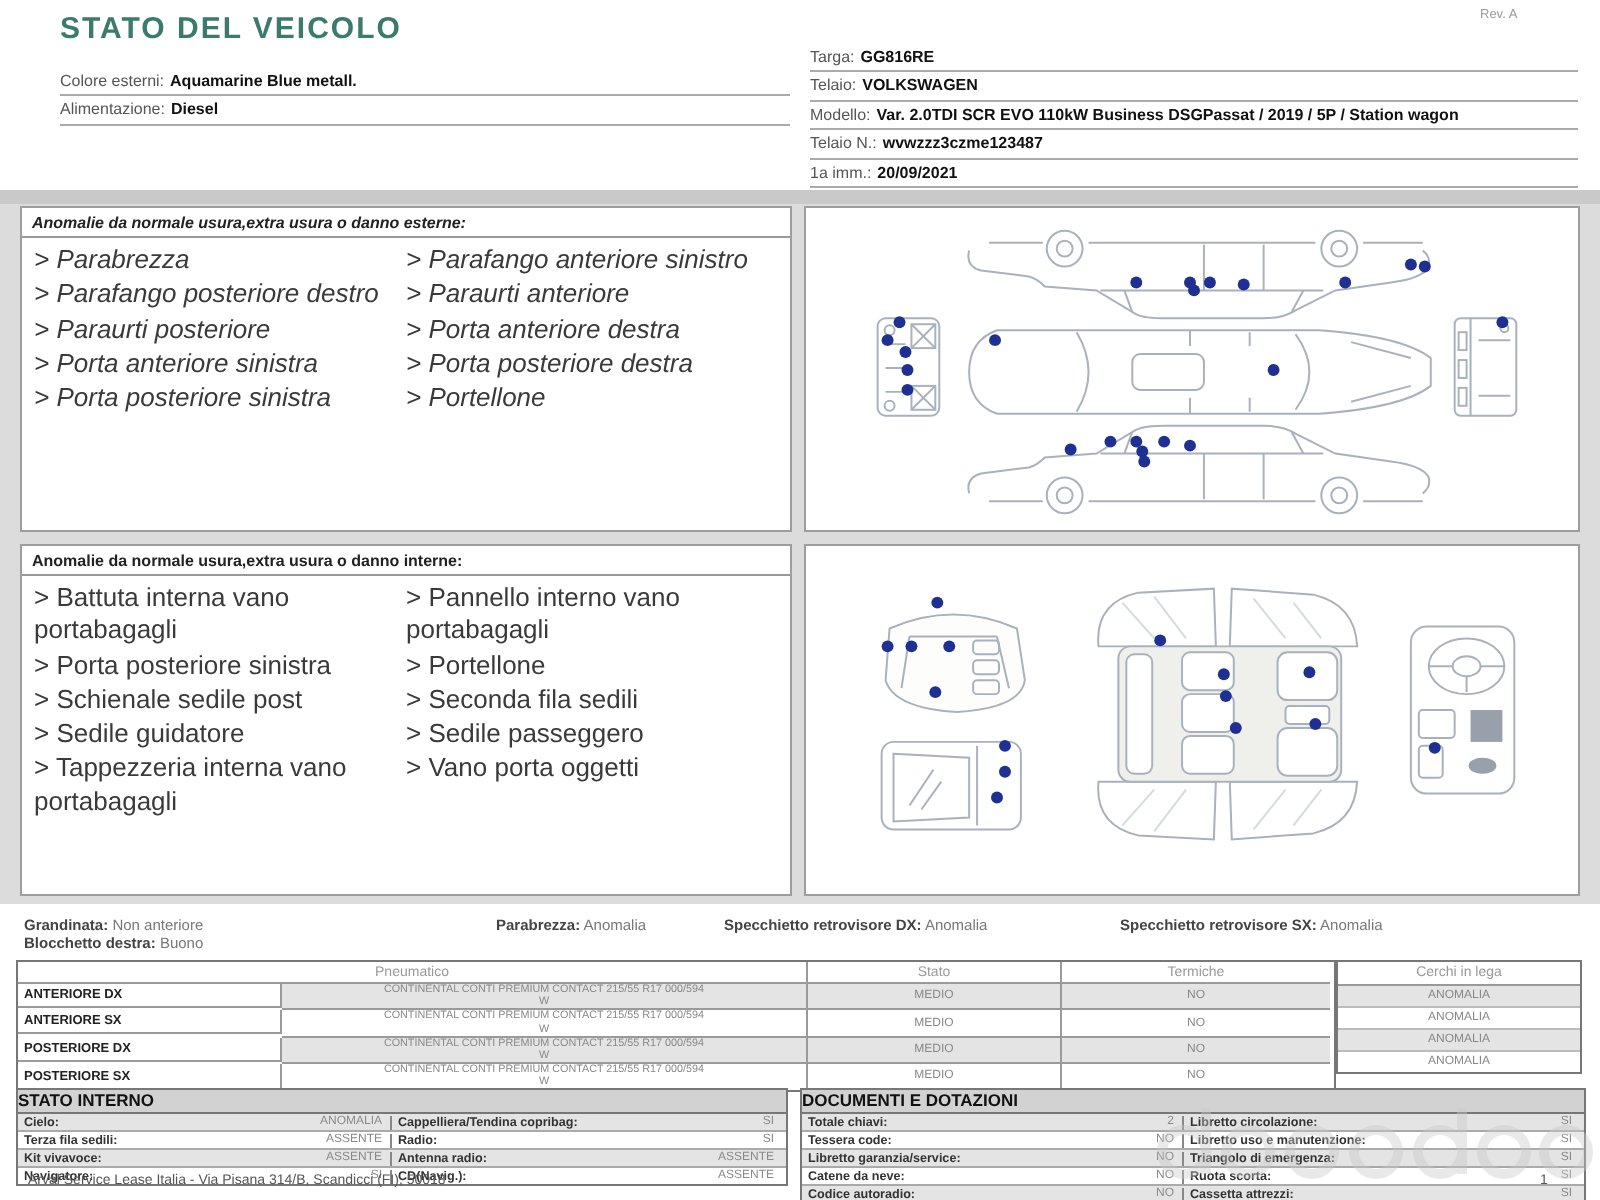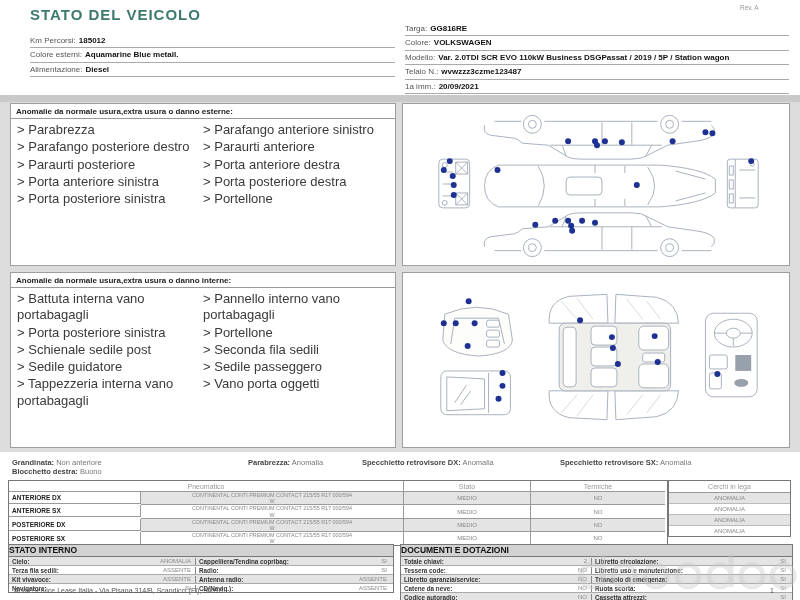--- a/index.html
+++ b/index.html
@@ -11,21 +11,21 @@
   .rev{position:absolute;left:740px;top:4px;font-size:6.5px;color:#999;}
   .info-left{position:absolute;left:30px;top:34px;width:365px;}
   .info-right{position:absolute;left:405px;top:22px;width:384px;}
   .info-row{border-bottom:1px solid #aaa;padding:2px 0 1px;font-size:8px;line-height:1.3;}
   .info-row .lbl{color:#555;margin-right:3px;}
   .info-row .val{color:#111;font-weight:bold;}
   
   .band{position:absolute;left:0;top:95px;width:800px;height:357px;background:#dcdcdc;
         border-top:7px solid #c9c9c9;box-sizing:border-box;}
   .panel{position:absolute;background:#fff;border:1px solid #9e9e9e;box-sizing:border-box;}
-  #ext-anom{left:10px;top:103px;width:386px;height:163px;}
+  #ext-anom{left:10px;top:103px;width:386px;height:163px;font-style:italic;}
   #ext-diag{left:402px;top:103px;width:388px;height:163px;}
   #int-anom{left:10px;top:272px;width:386px;height:176px;}
   #int-diag{left:402px;top:272px;width:388px;height:176px;}
   .panel-title{font-size:8px;font-weight:bold;color:#222;padding:3px 5px 2px;
                border-bottom:1px solid #999;}
   .cols{display:flex;padding:3px 6px;}
   .col{width:50%;font-size:13px;color:#3a3a3a;line-height:1.25;padding-right:4px;}
   .anom-item{margin-bottom:1px;}
   .anom-item::before{content:"> ";}
   svg{display:block;}
@@ -75,28 +75,27 @@
 </style>
 </head>
 <body>
 
 <div class="page">
 
   <div class="title">STATO DEL VEICOLO</div>
   <div class="rev">Rev. A</div>
 
   <div class="info-left">
-    <div class="info-row"><span class="lbl">Km Percorsi:</span><span class="val">185012</span></div>
     <div class="info-row"><span class="lbl">Colore esterni:</span><span class="val">Aquamarine Blue metall.</span></div>
     <div class="info-row"><span class="lbl">Alimentazione:</span><span class="val">Diesel</span></div>
   </div>
 
   <div class="info-right">
     <div class="info-row"><span class="lbl">Targa:</span><span class="val">GG816RE</span></div>
-    <div class="info-row"><span class="lbl">Colore:</span><span class="val">VOLKSWAGEN</span></div>
+    <div class="info-row"><span class="lbl">Telaio:</span><span class="val">VOLKSWAGEN</span></div>
     <div class="info-row"><span class="lbl">Modello:</span><span class="val">Var. 2.0TDI SCR EVO 110kW Business DSGPassat / 2019 / 5P / Station wagon</span></div>
     <div class="info-row"><span class="lbl">Telaio N.:</span><span class="val">wvwzzz3czme123487</span></div>
     <div class="info-row"><span class="lbl">1a imm.:</span><span class="val">20/09/2021</span></div>
   </div>
 
   <div class="band"></div>
 
   <div class="panel" id="ext-anom">
     <div class="panel-title">Anomalie da normale usura,extra usura o danno esterne:</div>
     <div class="cols">

